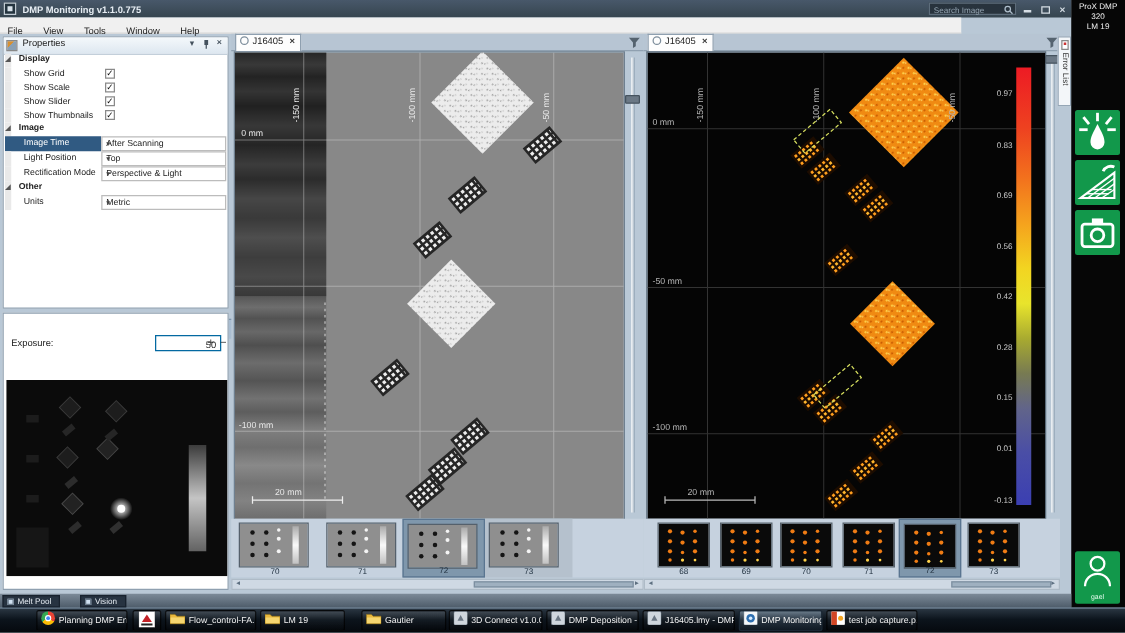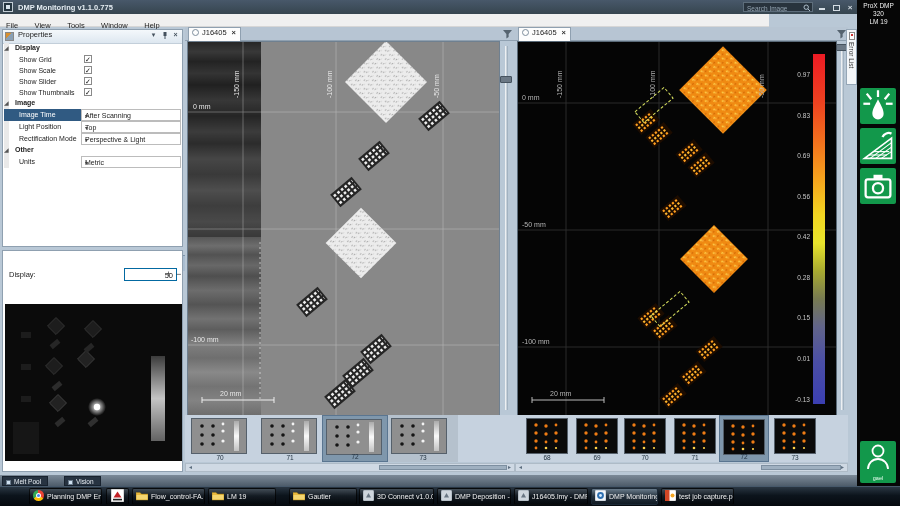--- a/index.html
+++ b/index.html
@@ -319,21 +319,21 @@
           <span>Metric</span>
           <span class="dd">▾</span>
         </div>
     </div>
     <div class="abs" id="prop-status">
         <span>Image Time</span>
       </div>
   </div>
 
   <div class="abs panel" style="left:2px;top:250px;width:181px;height:222px;">
-    <span class="abs" style="left:6px;top:19px;font-size:7.5px;color:#222">Display:</span>
+    <span class="abs" style="left:6px;top:19px;font-size:7.5px;color:#222">Exposure:</span>
     <div id="exp-box">
         <span>50</span>
       </div>
     <span class="expbtn" style="left:163px">+</span>
     <span class="expbtn" style="left:173px">−</span>
 
     <svg class="abs" style="left:2px;top:53px" width="177" height="157" viewBox="0 0 177 157">
       <rect width="177" height="157" fill="#0b0b0b"></rect>
       <rect x="8" y="118" width="26" height="32" fill="#161616"></rect>
       <rect x="16" y="28" width="10" height="6" fill="#1c1c1c"></rect>

